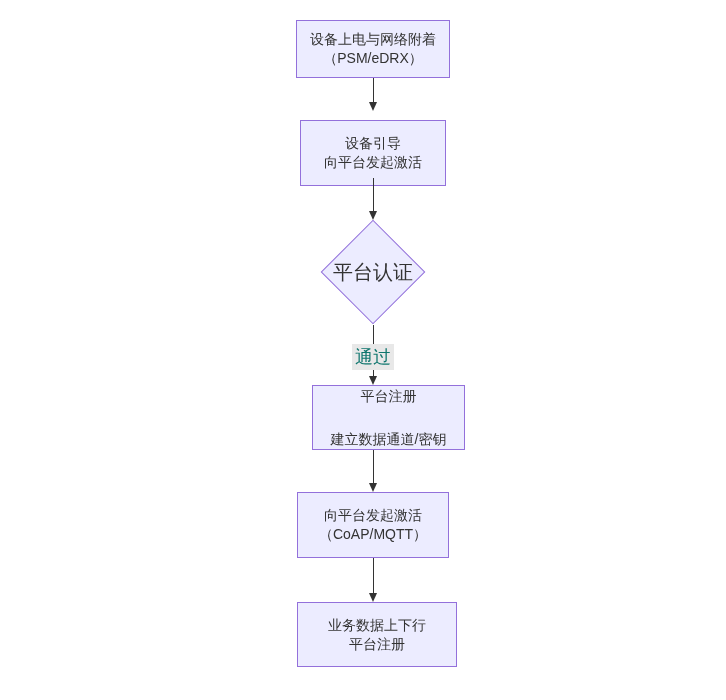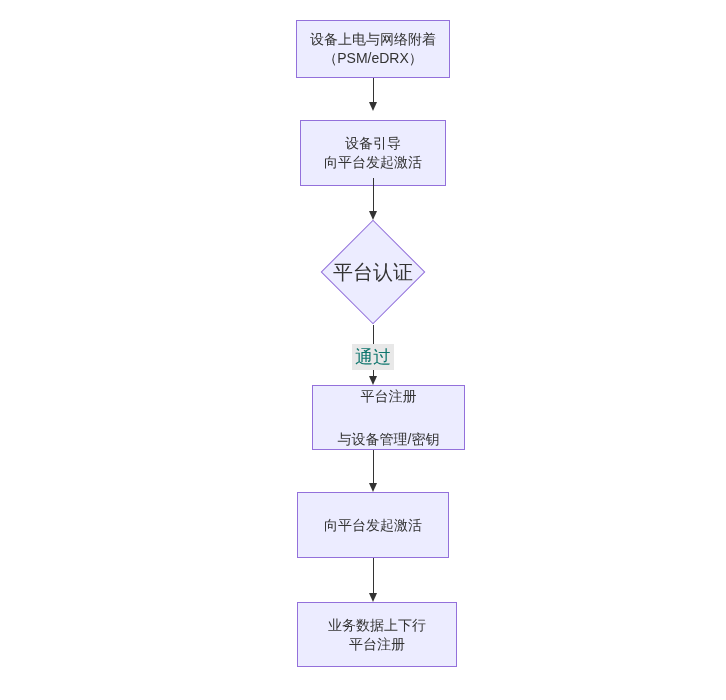--- a/index.html
+++ b/index.html
@@ -126,27 +126,28 @@
 
   <div class="diamond">
     <span class="line">平台认证</span>
   </div>
 
   <div class="arrow a3"></div>
   <div class="edge-label">通过</div>
 
   <div class="node n4">
     <span class="line">平台注册</span>
-    <span class="line">与设备管理/密钥</span>
+    <span class="line">建立数据通道/密钥</span>
   </div>
 
   <div class="arrow a4"></div>
 
   <div class="node n5">
     <span class="line">向平台发起激活</span>
+    <span class="line">（CoAP/MQTT）</span>
   </div>
 
   <div class="arrow a5"></div>
 
   <div class="node n6">
     <span class="line">业务数据上下行</span>
     <span class="line">平台注册</span>
   </div>
 
 </div>

